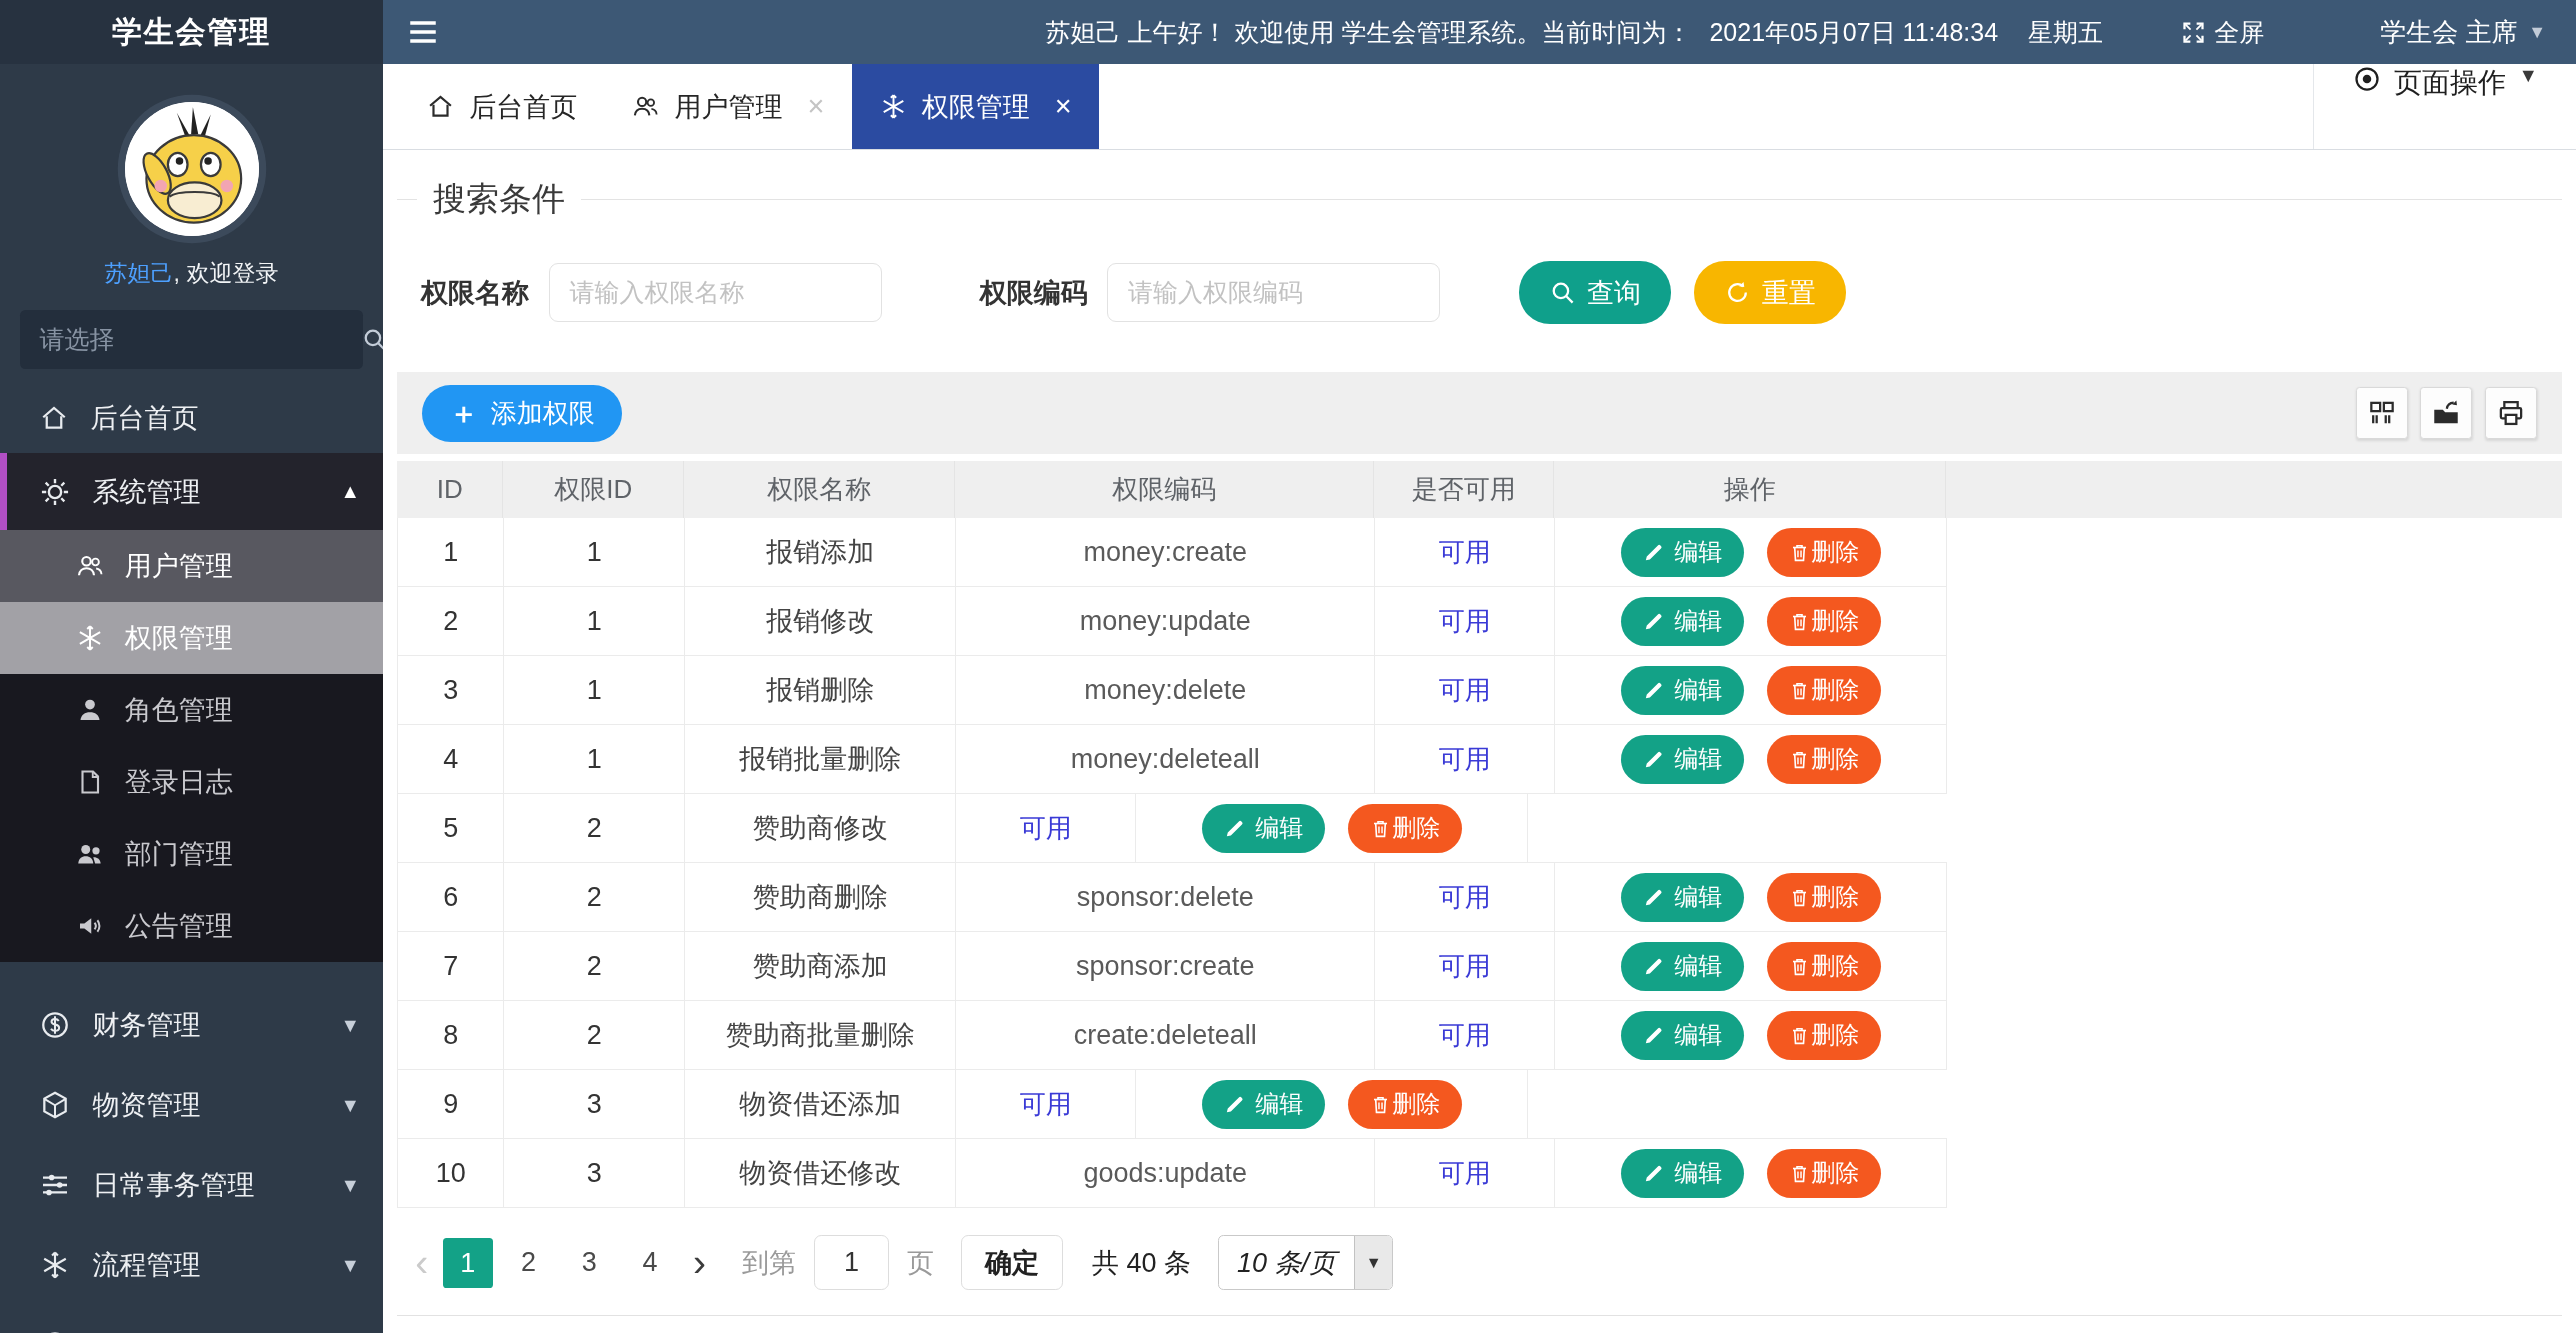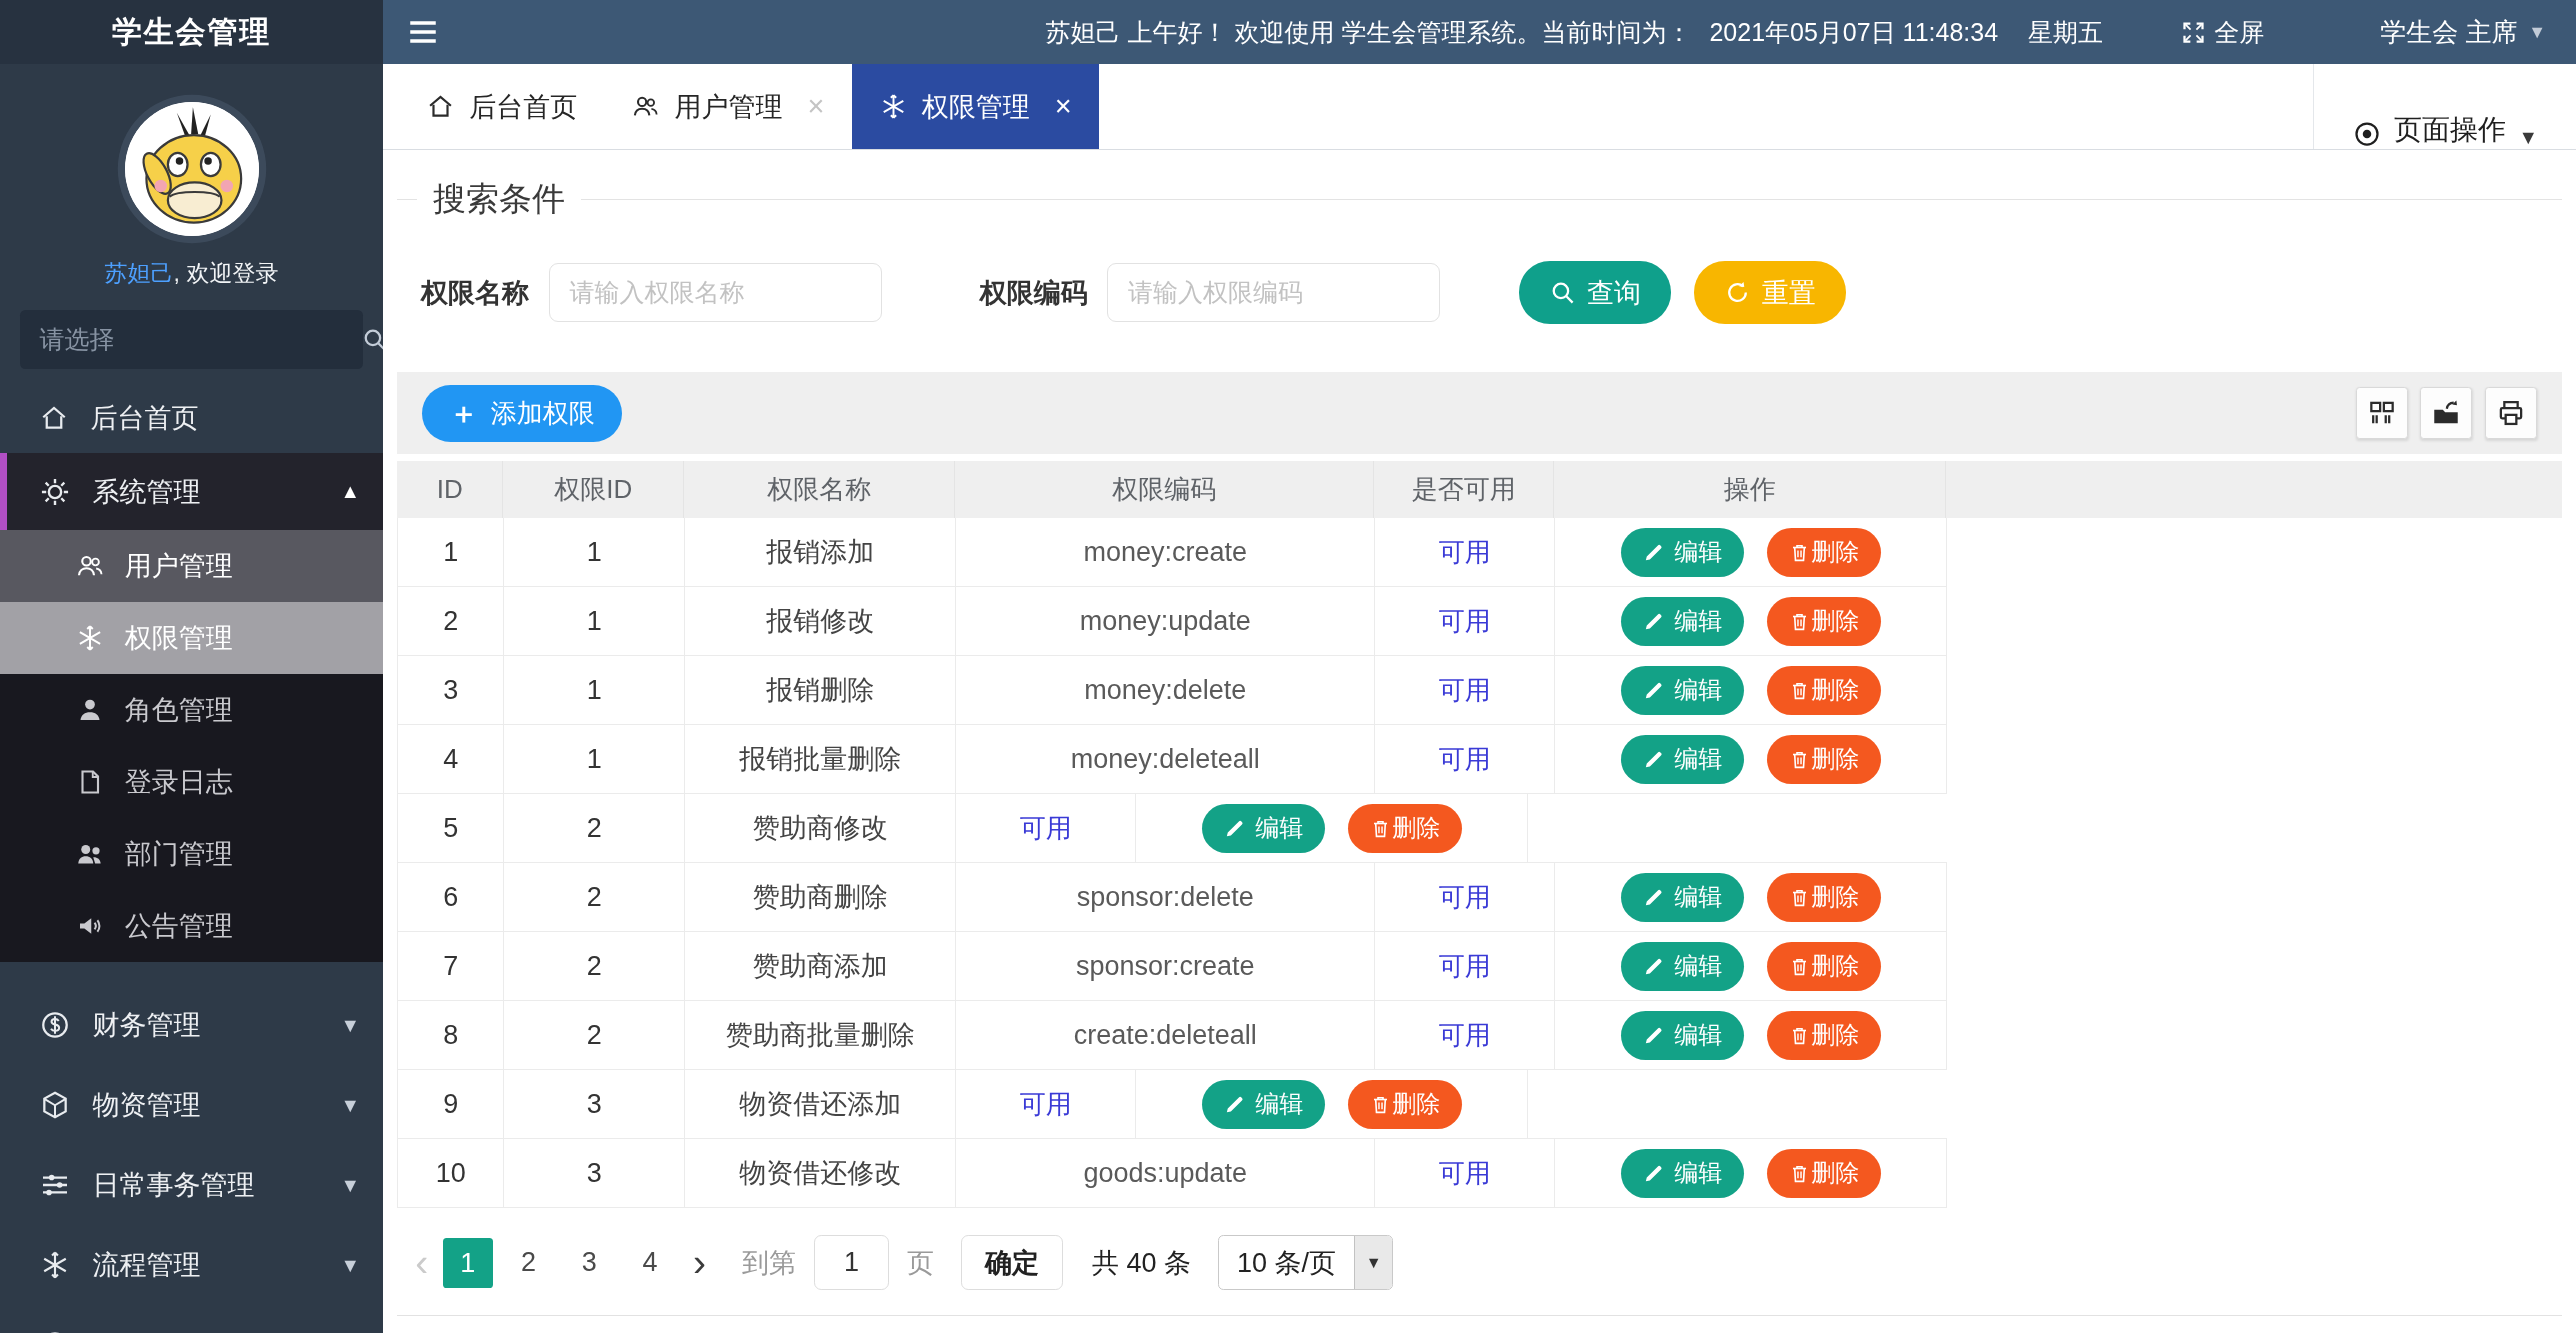--- a/index.html
+++ b/index.html
@@ -57,21 +57,21 @@
 
   .tabbar { height:86px; background:#fff; border-bottom:1.8px solid #d9dde2;
           display:flex; align-items:stretch; padding-left:16px; }
   .tab { display:flex; align-items:center; gap:14.3px; padding:0 27px; font-size:27px;
           color:#262626; cursor:pointer; }
   .tab .ic { color:#2b2b2b; }
   .tab .close { font-size:29px; color:#c4c4c4; margin-left:10.7px; line-height:1; }
   .tab.active { background:#2b4ba1; color:#fff; }
   .tab.active .ic { color:#fff; }
   .tab.active .close { color:#fff; }
-  .page-actions { margin-left:auto; display:flex; align-items:flex-end; gap:12.5px;
+  .page-actions { margin-left:auto; display:flex; align-items:flex-start; gap:12.5px;
           padding:0 38px; font-size:28px; color:#1f1f1f; border-left:1.8px solid #e4e7eb; cursor:pointer; }
   .page-actions .caret { font-size:19.7px; color:#3a3a3a; }
 
   .content { flex:1; background:#fff; overflow:hidden; }
 
   fieldset.search-panel { margin:27px 14.3px 0; border:none; border-top:1.8px solid #e3e3e3; }
   fieldset.search-panel legend { margin-left:19.7px; padding:0 16px; font-size:33px; color:#3a3a3a; }
 
   .form-row { display:flex; align-items:center; margin:39px 0 0 38px; }
   .f-label { font-size:27px; color:#333; font-weight:600; }
@@ -124,21 +124,21 @@
   .pg-num.active { height:50px; line-height:50px; background:#13a287; color:#fff; border-radius:3.6px; }
   .goto-label { color:#9a9a9a; margin-left:27px; }
   .goto-input { width:75px; height:55px; border:1.8px solid #ddd; border-radius:7.2px; text-align:center;
           font-size:27px; color:#333; margin:0 18px; outline:none; font-family:inherit; }
   .goto-suffix { color:#9a9a9a; }
   .btn-confirm { height:55px; padding:0 23px; border:1.8px solid #ddd; border-radius:7.2px;
           background:#fff; color:#222; font-size:27px; font-weight:bold; margin-left:27px; }
   .total { margin-left:29px; color:#222; }
   .page-size { margin-left:27px; height:55px; border:1.8px solid #c9c9c9; border-radius:5.4px;
           display:flex; align-items:center; overflow:hidden; background:#fff; cursor:pointer; }
-  .page-size .ps-text { padding:0 18px; color:#222; }
+  .page-size .ps-text { padding:0 18px; color:#222;font-style:italic; }
   .page-size .ps-arrow { width:38px; height:100%; background:#e9e9e9; border-left:1.8px solid #c2c2c2;
           display:flex; align-items:center; justify-content:center; font-size:16px; color:#333; }
   .bottom-line { margin:25px 14.3px 0; border-top:1.8px solid #e2e2e2; }
 
   .ic { flex:none; }
   svg.def { position:absolute; width:0; height:0; }
 </style>
 </head>
 <body>
 

